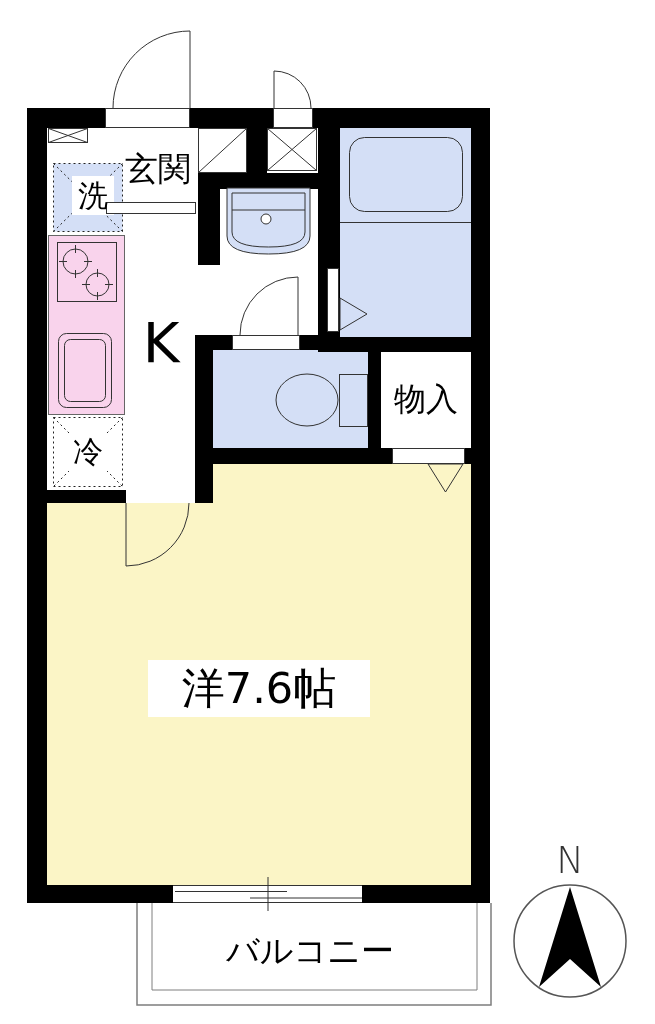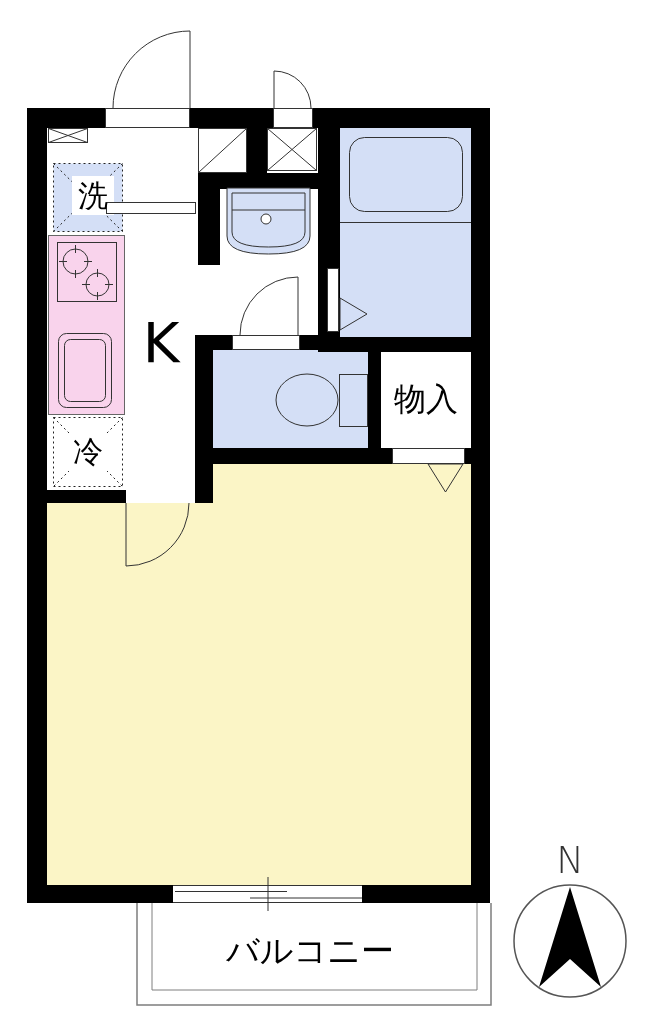--- a/index.html
+++ b/index.html
@@ -138,19 +138,21 @@
       <path class="balc" style="stroke-width:1.5;" d="M137,903 V1005 H491 V903"></path>
       <path class="balc" style="stroke-width:1;" d="M152,903 V990 H477 V903"></path>
     </g>
 
     <g>
       <circle cx="570" cy="941" r="56" style="fill:none;stroke:#555;stroke-width:1.5;"></circle>
       <polygon points="570,887 601,987 570,959 539,987" style="fill:#000;"></polygon>
     </g>
   </svg>
 
+  <div class="label" style="left:122px;top:149px;width:72px;height:38px;font-size:33px;">玄関</div>
   <div class="label" style="left:72px;top:176px;width:42px;height:39px;font-size:30px;">洗</div>
   <div class="label" style="left:134px;top:312px;width:54px;height:62px;font-size:56px;">K</div>
   <div class="label" style="left:68px;top:433px;width:40px;height:38px;font-size:30px;">冷</div>
   <div class="label" style="left:383px;top:374px;width:86px;height:50px;font-size:32px;">物入</div>
+  <div class="label" style="left:148px;top:660px;width:222px;height:57px;font-size:43px;background:#fff;">洋7.6帖</div>
   <div class="label" style="left:190px;top:929px;width:240px;height:42px;font-size:33px;text-align:center;">バルコニー</div>
   <div class="label" style="left:551px;top:841px;width:38px;height:38px;font-size:37px;color:#333;font-weight:200;">N</div>
 </div>
 
 </body></html>

